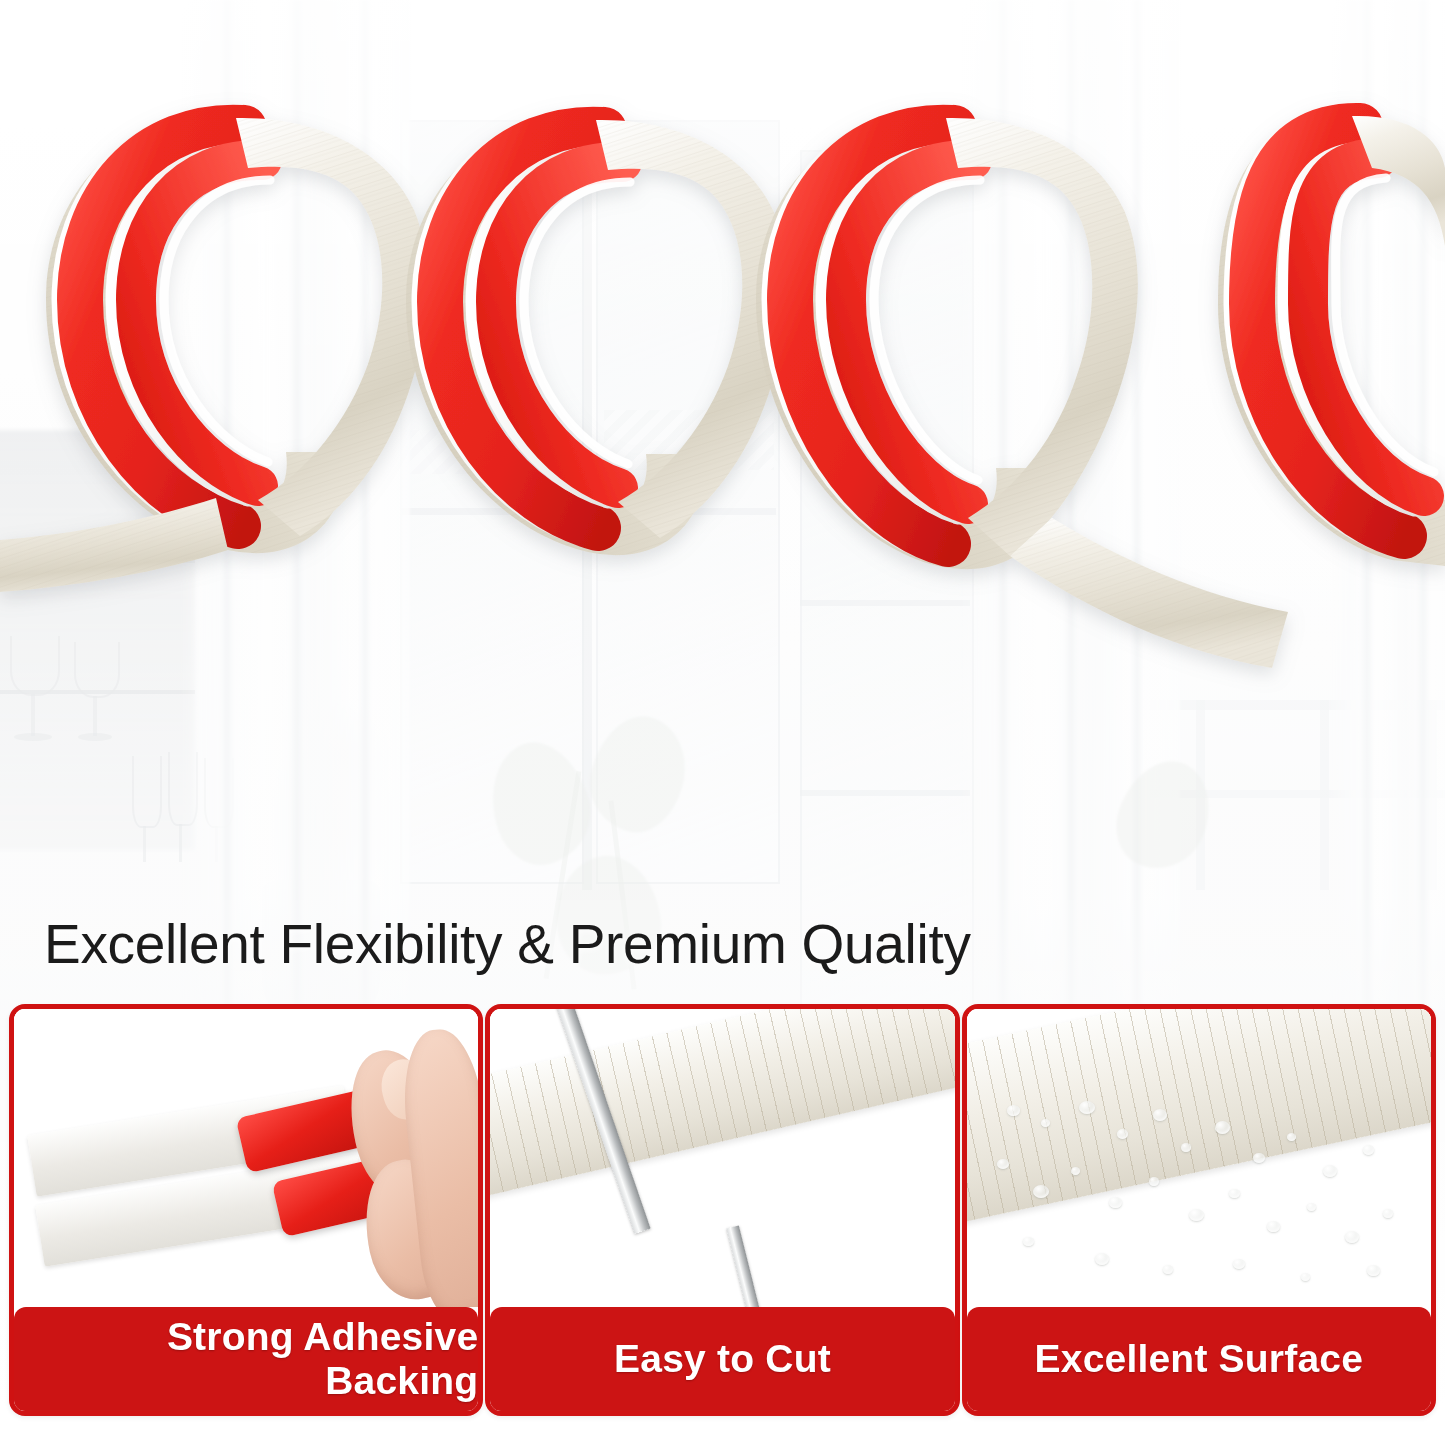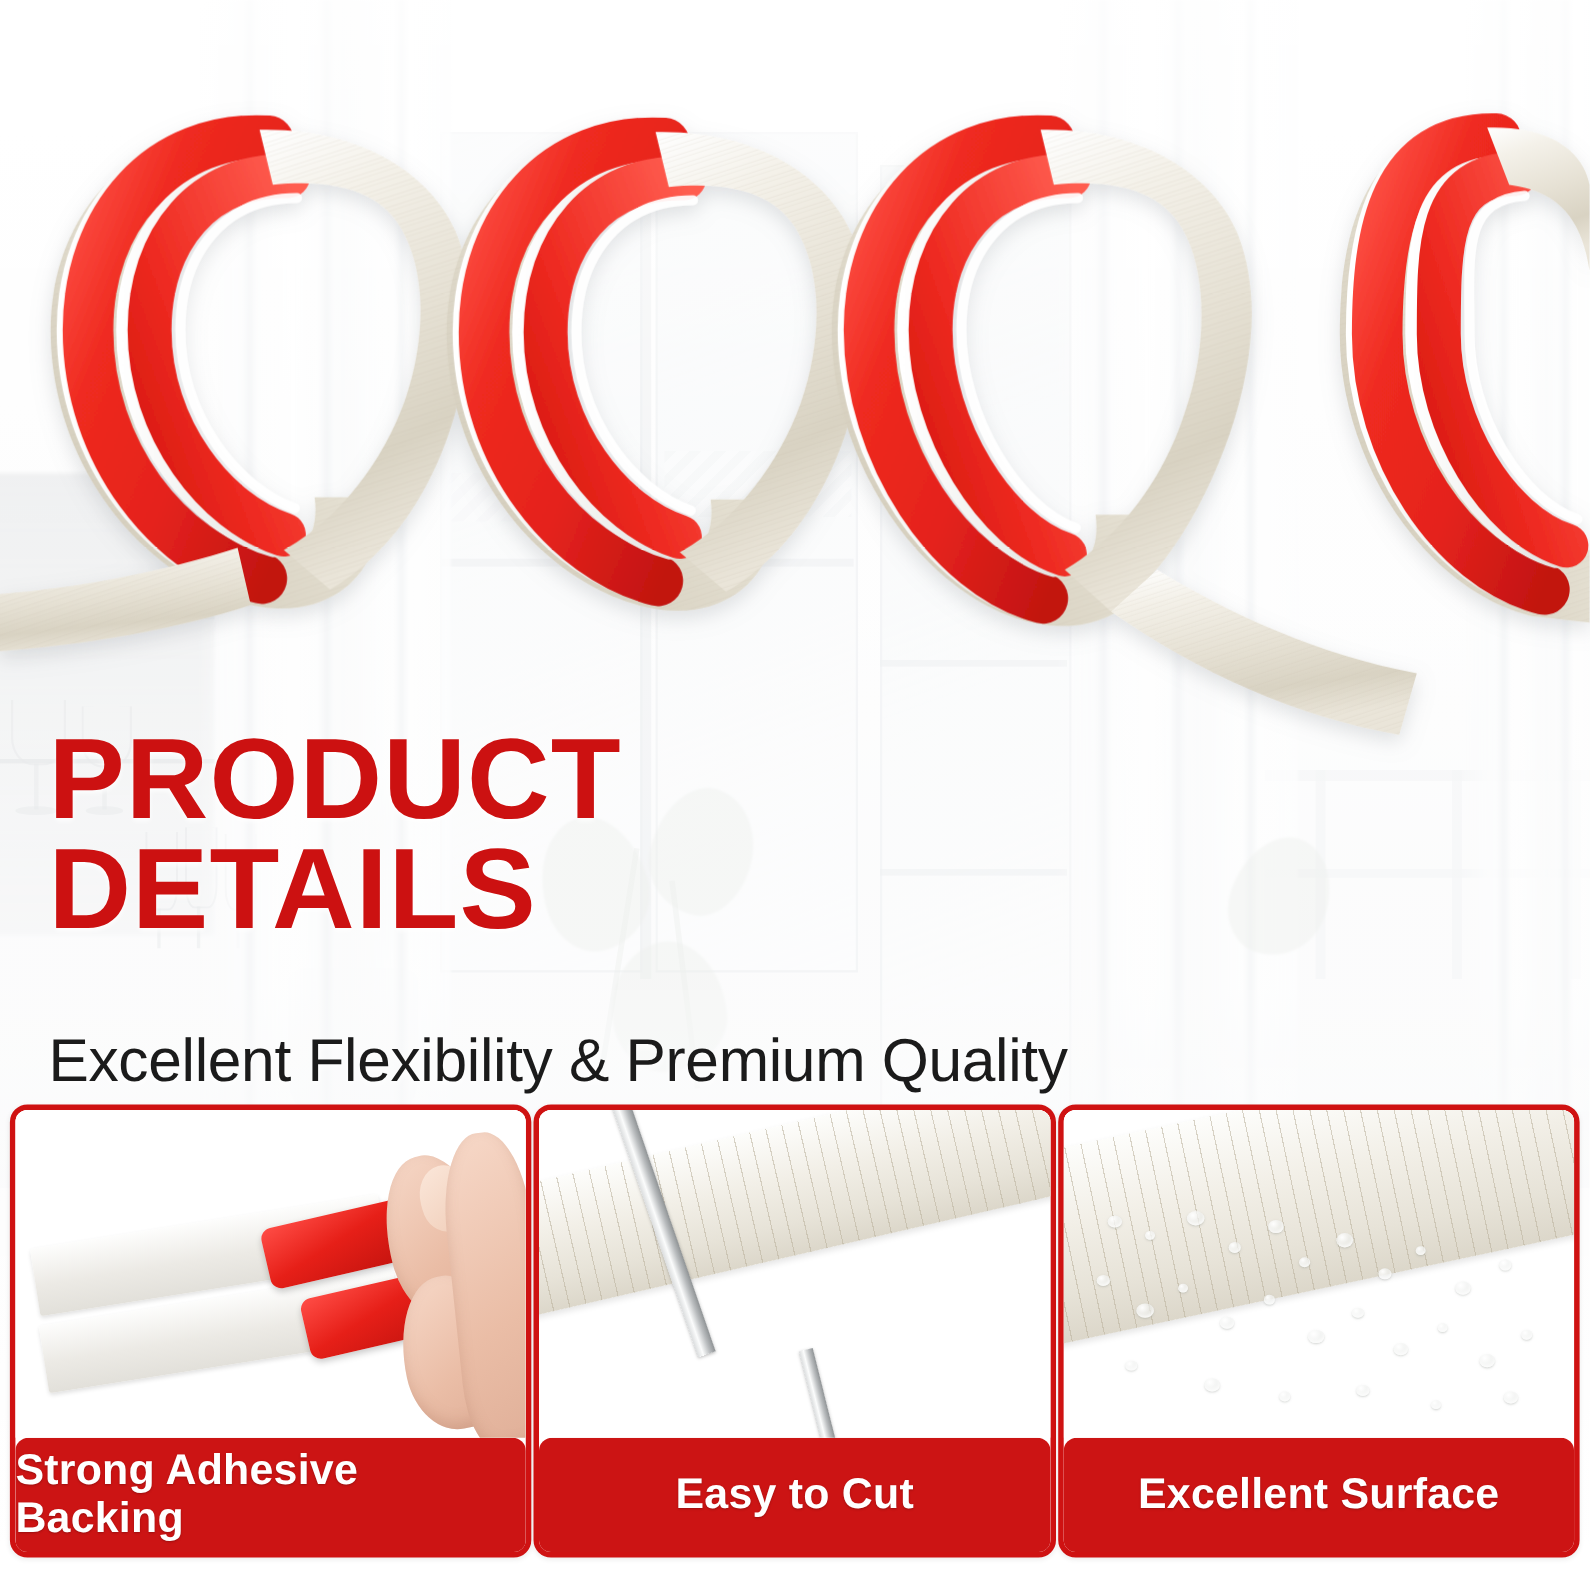--- a/index.html
+++ b/index.html
@@ -53,25 +53,25 @@
   
   #coils{position:absolute;left:0;top:0;width:1445px;height:720px;}
 
   
   .heading{position:absolute;left:44px;top:660px;z-index:9;}
   .h-line{font-weight:bold;font-size:104px;line-height:.96;letter-spacing:1px;
           color:#cc1111;text-shadow:0 2px 5px rgba(255,255,255,.85);
           font-family:"Liberation Sans",sans-serif;}
   .subtitle{position:absolute;left:44px;top:912px;z-index:9;
             font-size:55px;color:#1b1b1b;letter-spacing:-.3px;white-space:nowrap;
-            text-shadow:0 2px 6px rgba(255,255,255,.9);margin-top:20px;}
+            text-shadow:0 2px 6px rgba(255,255,255,.9);}
 
   
   .panels{position:absolute;left:0;top:1004px;width:1445px;height:412px;
-          display:flex;gap:2px;padding:0 9px;box-sizing:border-box;z-index:10;}
+          display:flex;gap:2px;padding:0 9px;box-sizing:border-box;z-index:10;text-align:right;}
   .panel{flex:1;display:flex;flex-direction:column;
          border:5px solid #cf1212;border-radius:16px;overflow:hidden;background:#fff;
          box-shadow:0 2px 5px rgba(0,0,0,.07);}
   .panel-img{flex:1;position:relative;overflow:hidden;background:#fff;}
   .caption{height:104px;background:#cc1414;color:#fff;display:flex;
            align-items:center;justify-content:center;
            font-size:39px;font-weight:bold;letter-spacing:.2px;
            border-radius:12px 12px 9px 9px;
            text-shadow:0 1px 2px rgba(0,0,0,.25);}
 
@@ -328,24 +328,20 @@
 
       <g>
         <path d="M228,550 C160,572 80,586 0,592 L0,540
                  C78,534 154,518 216,498 Z" fill="url(#gWood)"></path>
         <path d="M228,550 C160,572 80,586 0,592 L0,540
                  C78,534 154,518 216,498 Z" fill="url(#grain)" opacity=".45"></path>
       </g>
     </g>
   </svg>
 
-  <div class="heading">
-    <div class="h-line">PRODUCT</div>
-    <div class="h-line">DETAILS</div>
-  </div>
   <div class="subtitle">Excellent Flexibility &amp; Premium Quality</div>
 
   <div class="panels">
 
     <div class="panel">
       <div class="panel-img">
         <div class="panel-bgfill"></div>
         <div class="strip-white" style="left:18px;top:126px;width:320px;height:62px;
              transform:rotate(-9deg);transform-origin:left center;border-radius:3px;"></div>
         <div class="strip-white" style="left:26px;top:196px;width:326px;height:62px;

